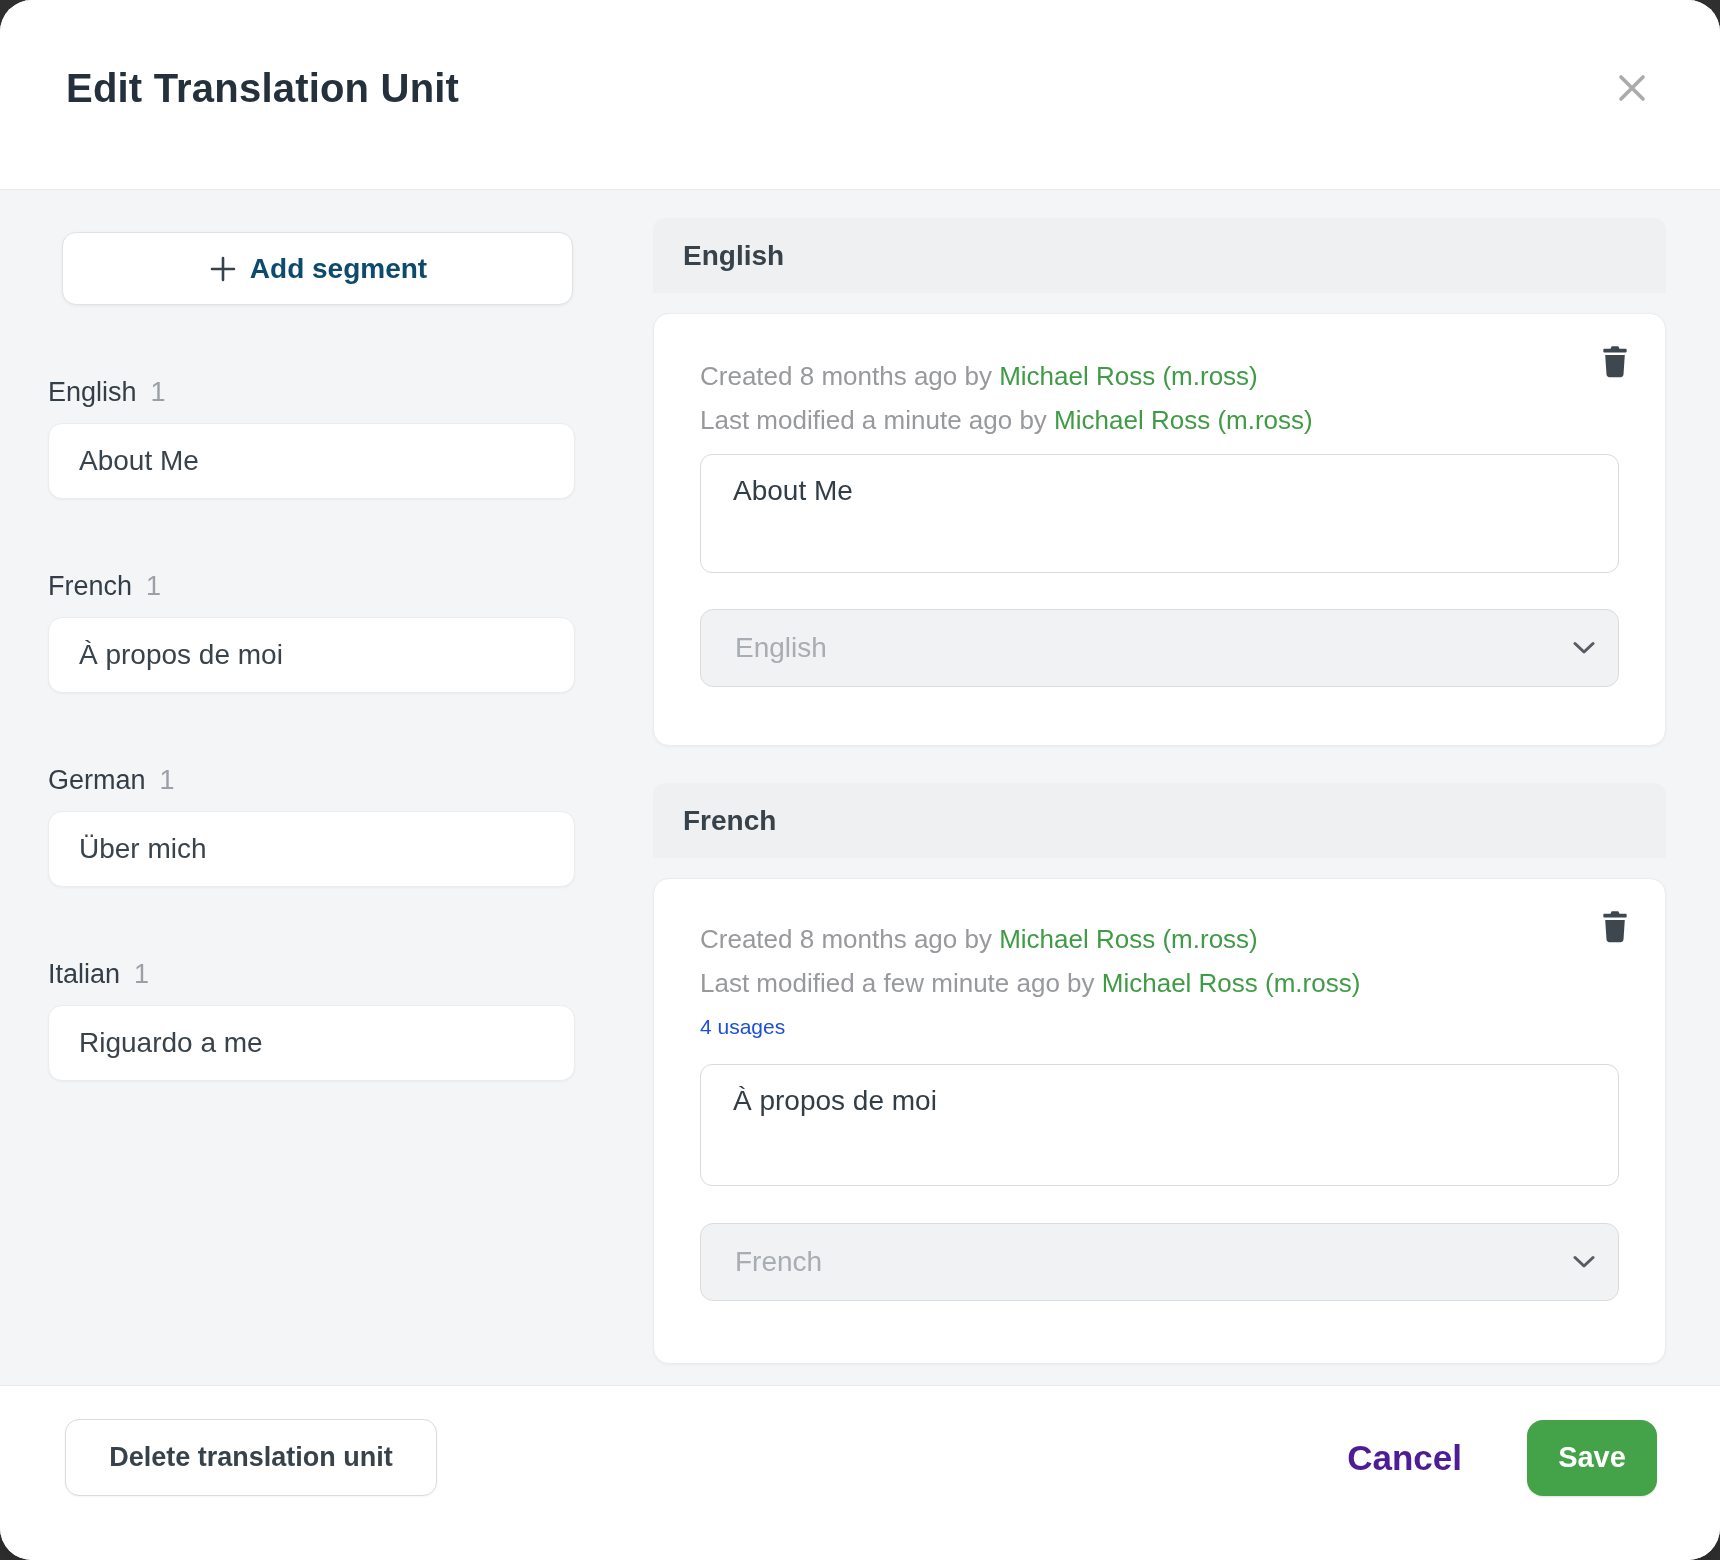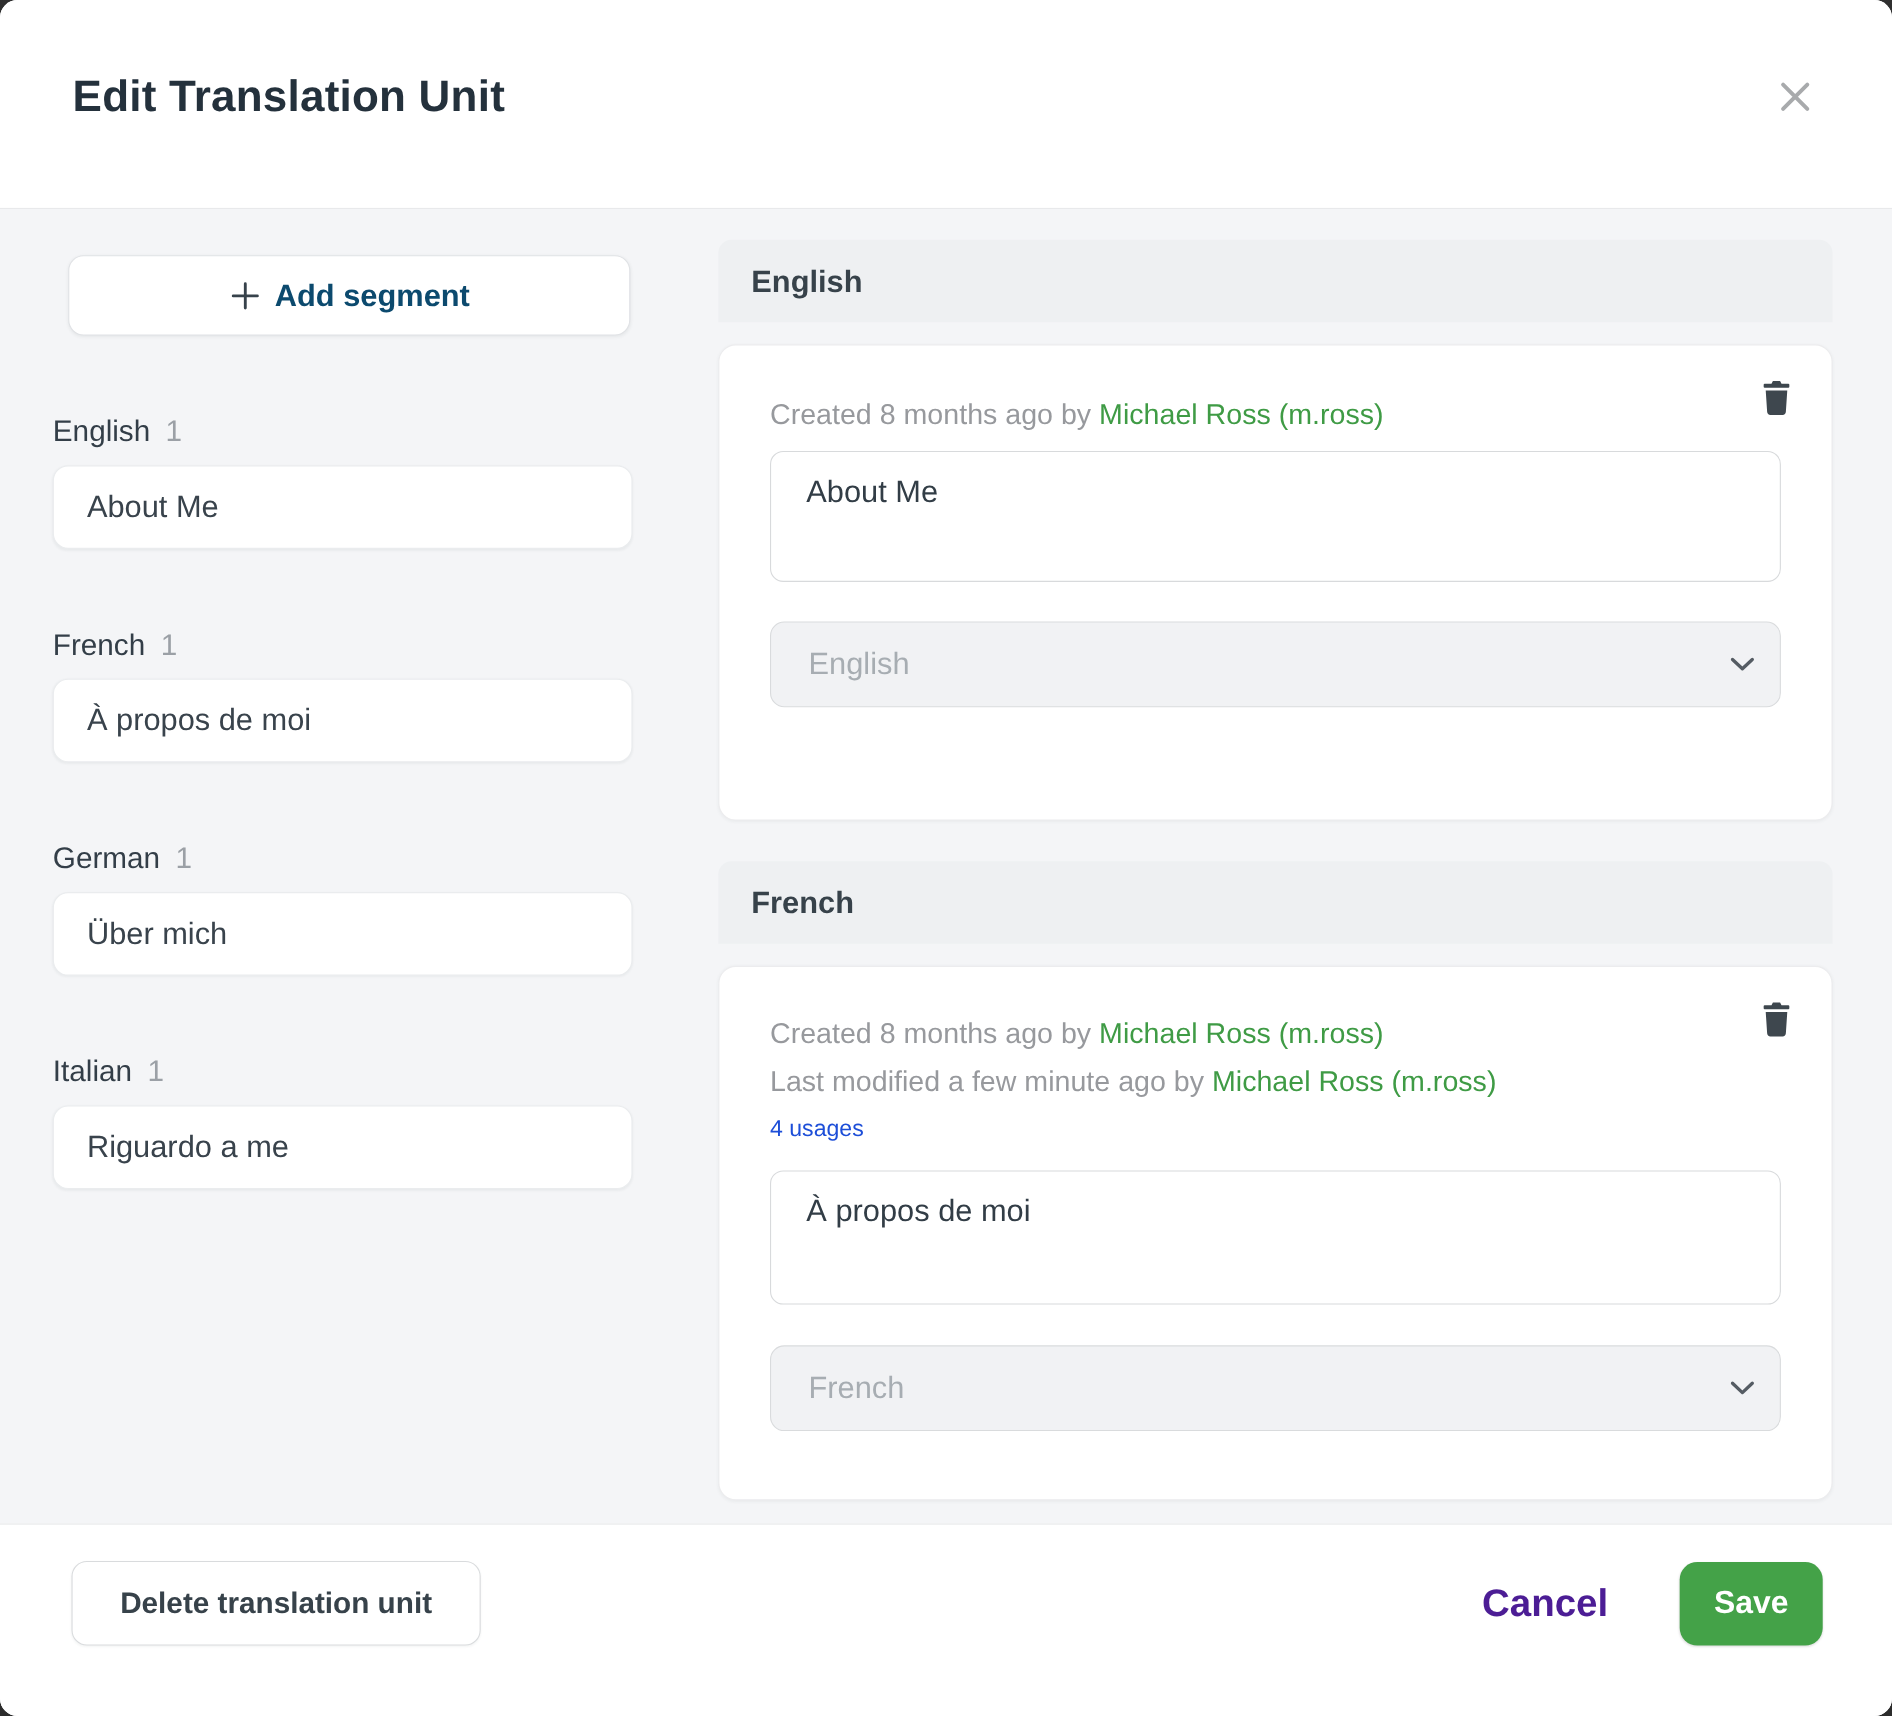--- a/index.html
+++ b/index.html
@@ -1,19 +1,19 @@
 <!DOCTYPE html>
 <html><head>
 <meta charset="utf-8">
 <style>
   * { margin:0; padding:0; box-sizing:border-box; }
   html,body { width:1720px; height:1560px; font-family:"Liberation Sans", sans-serif; }
   body { background: radial-gradient(ellipse at 50% 50%, #a2a2a2 0%, #6b6b6b 60%, #343434 100%); position:relative; overflow:hidden; }
 
-  .modal { position:absolute; inset:0; background:#f4f5f7; border-radius:16px; overflow:hidden;
+  .modal { position:absolute; inset:0; background:#f4f5f7; border-radius:32px; overflow:hidden;
            box-shadow:0 10px 60px rgba(0,0,0,.45); }
 
   
   .modal-header { position:absolute; top:0; left:0; right:0; height:190px; background:#ffffff;
                   border-bottom:1px solid #e8e9eb; }
   .modal-title { position:absolute; left:66px; top:66px; font-size:40px; font-weight:600; color:#24313c; letter-spacing:.2px; }
   .close-btn { position:absolute; left:1598px; top:54px; width:68px; height:68px; border:none; background:transparent;
                cursor:pointer; display:flex; align-items:center; justify-content:center; }
 
   
@@ -131,20 +131,21 @@
     <div class="panel-card english">
       <button class="trash-btn">
         <span>
           <svg width="28" height="34" viewBox="0 0 24 28">
             <path d="M9.2 0.5 h5.6 l1.1 2.2 h5.3 a0.8 0.8 0 0 1 0.8 0.8 v1.6 a0.8 0.8 0 0 1 -0.8 0.8 H2.8 A0.8 0.8 0 0 1 2 5.1 V3.5 a0.8 0.8 0 0 1 0.8-0.8 h5.3 z" fill="#3e474e"></path>
             <path d="M3.6 8 h16.8 l-1.1 16.6 a2.6 2.6 0 0 1 -2.6 2.4 H7.3 a2.6 2.6 0 0 1 -2.6-2.4 z" fill="#3e474e"></path>
           </svg>
         </span>
       </button>
       <div class="meta-line"><span>Created 8 months ago by </span><span class="meta-user">Michael Ross (m.ross)</span></div>
+      <div class="meta-line"><span>Last modified a minute ago by </span><span class="meta-user">Michael Ross (m.ross)</span></div>
       <textarea class="seg-textarea" spellcheck="false" style="">About Me</textarea>
       <div class="lang-select">
         <span>English</span>
         <span class="select-chevron">
           <svg width="22" height="14" viewBox="0 0 22 14">
             <path d="M2 2.5 L11 11 L20 2.5" stroke="#555c63" stroke-width="3" fill="none" stroke-linecap="round" stroke-linejoin="round"></path>
           </svg>
         </span>
       </div>
     </div>

